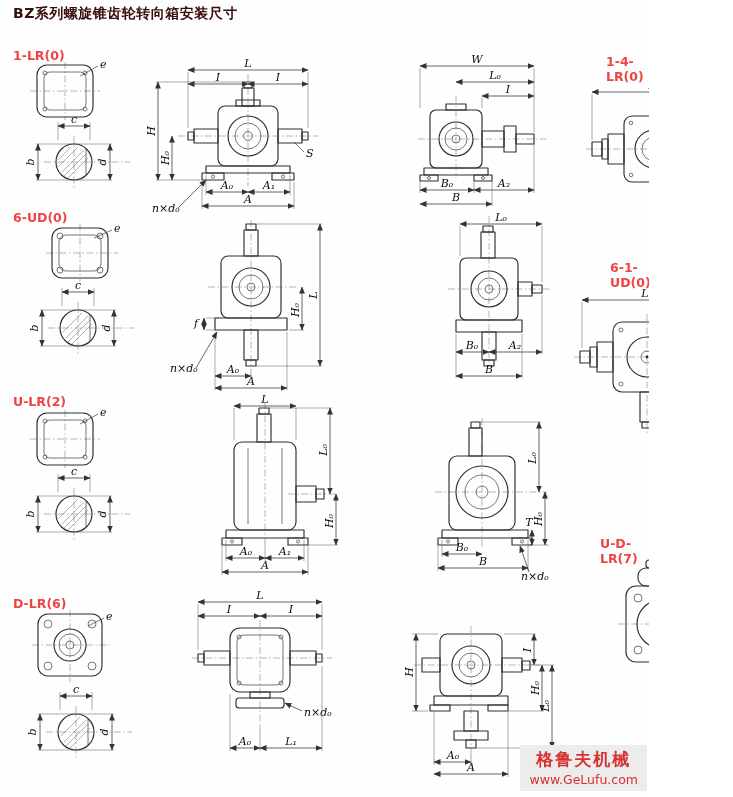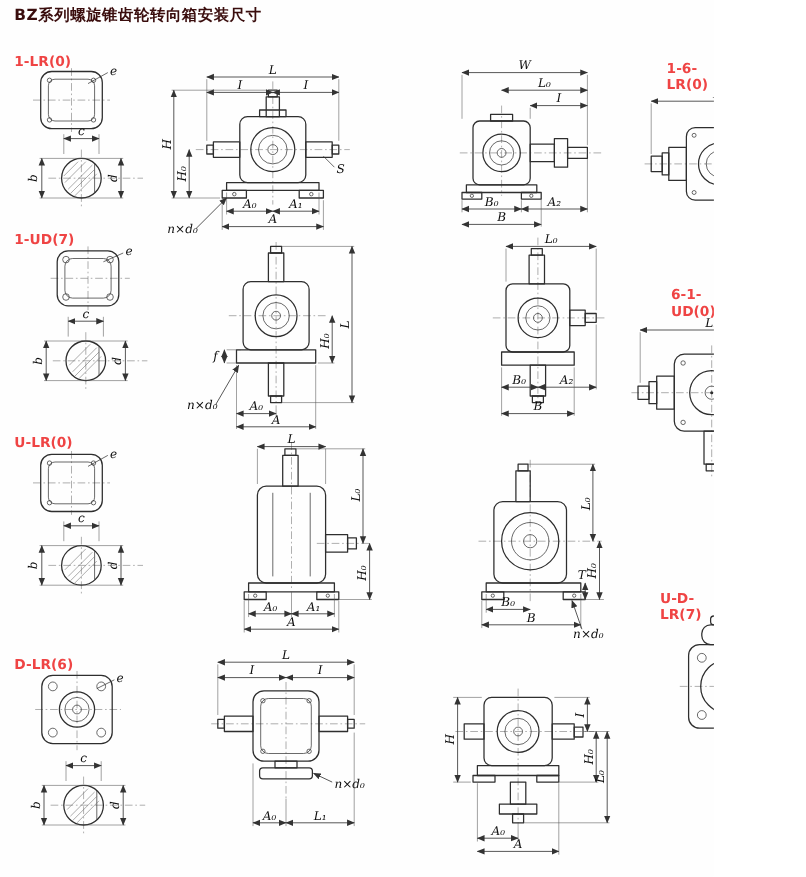--- a/index.html
+++ b/index.html
@@ -33,24 +33,24 @@
       </marker>
       <marker id="mB" markerWidth="7" markerHeight="7" refX="0.5" refY="3.5" orient="auto" markerUnits="userSpaceOnUse">
         <path d="M7,0.6 L0,3.5 L7,6.4 z" fill="#333"></path>
       </marker>
     </defs>
   </svg>
 
   <div class="title" style="left:13px;top:5px">BZ系列螺旋锥齿轮转向箱安装尺寸</div>
 
   <div class="seclab" style="left:13px;top:48px">1-LR(0)</div>
-  <div class="seclab" style="left:13px;top:210px">1-UD(7)</div>
-  <div class="seclab" style="left:13px;top:394px">U-LR(0)</div>
+  <div class="seclab" style="left:13px;top:210px">6-UD(0)</div>
+  <div class="seclab" style="left:13px;top:394px">U-LR(2)</div>
   <div class="seclab" style="left:13px;top:596px">D-LR(6)</div>
-  <div class="seclab" style="left:606px;top:54px">1-6-LR(0)</div>
+  <div class="seclab" style="left:606px;top:54px">1-4-LR(0)</div>
   <div class="seclab" style="left:610px;top:260px">6-1-UD(0)</div>
   <div class="seclab" style="left:600px;top:536px">U-D-LR(7)</div>
 
   <svg class="fig" style="left:28px;top:58px" width="92" height="64" viewBox="0 0 92 64">
     <g>
       <line class="cl" x1="2" y1="33" x2="72" y2="33"></line>
         <line class="cl" x1="37" y1="4" x2="37" y2="62"></line>
     </g>
     <g>
       <rect class="outline" x="9" y="7" width="56" height="52" rx="10"></rect>
@@ -655,14 +655,18 @@
       <rect class="outline" x="60" y="146" width="10" height="8"></rect>
     </g>
     <g>
       <line class="ext" x1="82" y1="10" x2="122" y2="10"></line>
         <line class="ext" x1="72" y1="154" x2="122" y2="154"></line>
       <line class="dim" marker-start="url(#mB)" marker-end="url(#mA)" x1="120" y1="10" x2="120" y2="154"></line>
       <text class="dimlab mid" transform="rotate(-90 117 82)" x="117" y="82">L₁</text>
     </g>
   </svg>
 
+  <div class="watermark">
+    <div class="wm-brand">格鲁夫机械</div>
+    <div class="wm-url">www.GeLufu.com</div>
+  </div>
 
 </div>
 
 </body></html>

